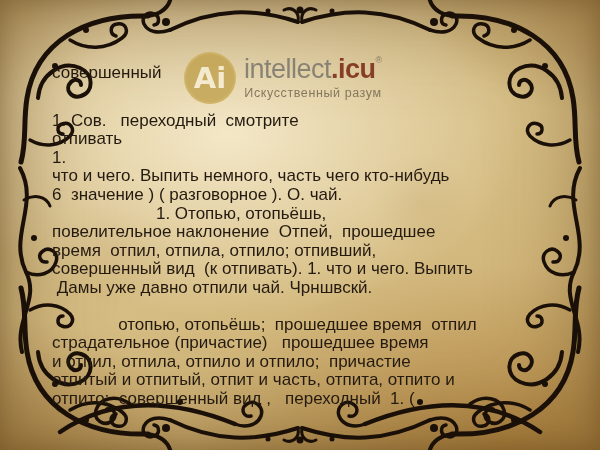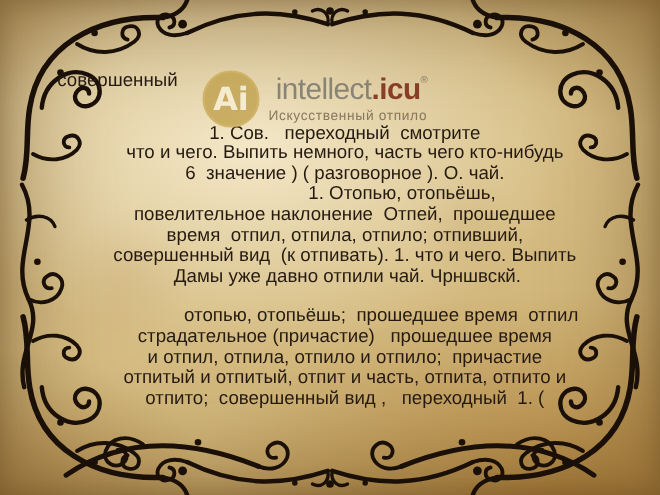--- a/index.html
+++ b/index.html
@@ -22,25 +22,25 @@
   .frame{position:absolute;left:0;top:0;z-index:1;pointer-events:none;}
   .frame path{fill:none;stroke:#1a1008;stroke-linecap:round;}
   .frame circle{fill:#1a1008;stroke:none;}
   .content{
     position:absolute;z-index:2;
     left:52px;top:64px;width:523px;
     font-size:17px;line-height:18.6px;
     color:#241a10;
   }
   .title{margin:0 0 29px 0;font-size:17px;font-weight:normal;white-space:pre-wrap;}
-  .line{white-space:pre-wrap;min-height:0;text-align:center;}
+  .line{white-space:pre-wrap;min-height:0;}
   .line:empty{height:18px;}
   .logo{
     position:absolute;z-index:3;
-    left:184px;top:64px;
+    left:184px;top:52px;
     display:flex;align-items:center;gap:8px;
     opacity:.88;
   }
   .badge{
     width:52px;height:52px;border-radius:50%;
     background:rgba(190,158,72,.88);
     border:2px solid rgba(208,180,100,.7);
     box-sizing:border-box;
     display:flex;align-items:center;justify-content:center;
     color:rgba(255,250,235,.85);
@@ -110,28 +110,29 @@
     <use href="#bottomFlourish"></use>
     <use href="#bottomFlourish" transform="translate(600,0) scale(-1,1)"></use>
   </svg>
 
   <div class="logo">
     <div class="badge">
       <span>Ai</span>
     </div>
     <div class="wordmark">
       <div class="brandline"><span class="brand-main">intellect</span><span class="brand-tld">.icu</span><span class="brand-reg">®</span></div>
-      <div class="tagline">Искусственный  отпило</div>
+      <div class="tagline">Искусственный  разум</div>
     </div>
   </div>
 
   <div class="content">
     <h1 class="title">совершенный</h1>
     <div>
         <div class="line">1. Сов.   переходный  смотрите</div>
+        <div class="line">отпивать                                                                                                                             1.</div>
         <div class="line">что и чего. Выпить немного, часть чего кто-нибудь</div>
         <div class="line">6  значение ) ( разговорное ). О. чай.</div>
         <div class="line">                      1. Отопью, отопьёшь,</div>
         <div class="line">повелительное наклонение  Отпей,  прошедшее</div>
         <div class="line">время  отпил, отпила, отпило; отпивший,</div>
         <div class="line">совершенный вид  (к отпивать). 1. что и чего. Выпить</div>
         <div class="line"> Дамы уже давно отпили чай. Чрншвскй.</div>
         <div class="line"></div>
         <div class="line">              отопью, отопьёшь;  прошедшее время  отпил</div>
         <div class="line">страдательное (причастие)   прошедшее время</div>

